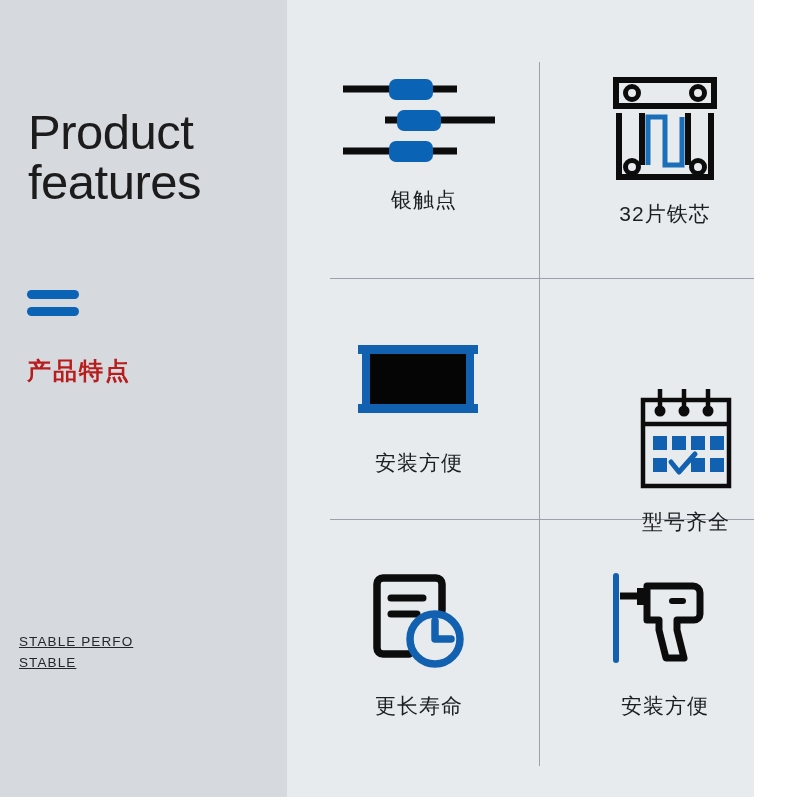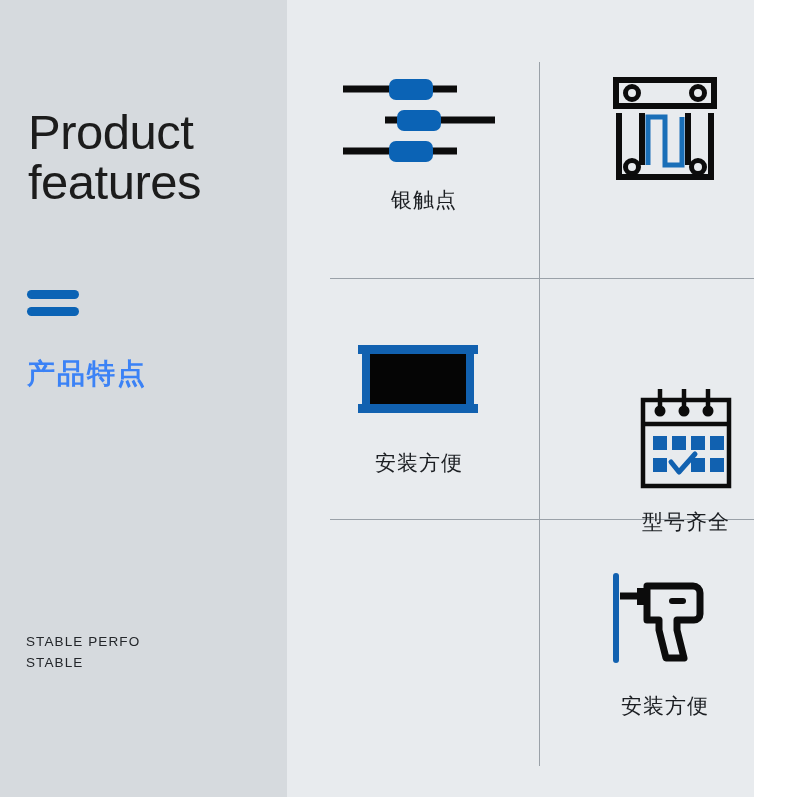--- a/index.html
+++ b/index.html
@@ -75,36 +75,37 @@
     border-radius: 5px;
     background: #0b63b5;
   }
   .logo-mark .bar.b1 { top: 0; }
   .logo-mark .bar.b2 { top: 17px; }
 
   .subtitle {
     position: absolute;
     left: 27px;
     top: 355px;
-    font-size: 28px;
+    font-size: 24px;
     font-weight: 700;
-    color: #3b82f6;
+    color: #b91c1c;
     letter-spacing: 2px;
     font-family: Liberation Serif, serif;
   }
 
   .tagline {
     position: absolute;
-    left: 26px;
+    left: 19px;
     top: 632px;
     width: 150px;
     font-size: 13.5px;
     line-height: 1.55;
     letter-spacing: 1.1px;
     color: #23262a;
+    text-decoration: underline;
   }
 
   
   .div-h {
     position: absolute;
     left: 330px;
     width: 430px;
     height: 1px;
     background: #9aa1a8;
   }
@@ -213,20 +214,21 @@
         <path d="M7 36 L7 100 L99 100 L99 36" fill="none" stroke="#0c0c0c" stroke-width="6"></path>
         <path d="M30 36 L30 88" fill="none" stroke="#0c0c0c" stroke-width="6"></path>
         <path d="M76 36 L76 88" fill="none" stroke="#0c0c0c" stroke-width="6"></path>
 
         <path d="M36 88 L36 40 L53 40 L53 88 L70 88 L70 40" fill="none" stroke="#1a6fb8" stroke-width="5"></path>
 
         <circle cx="20" cy="90" r="6.5" fill="none" stroke="#0c0c0c" stroke-width="5"></circle>
         <circle cx="86" cy="90" r="6.5" fill="none" stroke="#0c0c0c" stroke-width="5"></circle>
       </svg>
     </div>
+    <div class="cap">32片铁芯</div>
   </div>
 
   <div class="cell c2">
     <div class="art">
       <svg width="122" height="72" viewBox="0 0 122 72">
         <rect x="6" y="8" width="108" height="56" fill="#050505"></rect>
         <rect x="0" y="2" width="120" height="9" fill="#1161b0"></rect>
         <rect x="0" y="61" width="120" height="9" fill="#1161b0"></rect>
         <rect x="4" y="2" width="8" height="68" fill="#1161b0"></rect>
         <rect x="108" y="2" width="8" height="68" fill="#1161b0"></rect>
@@ -263,20 +265,36 @@
           <rect x="57" y="72" width="14" height="14"></rect>
           <rect x="76" y="72" width="14" height="14"></rect>
         </g>
 
         <path d="M37 76 L45 86 L61 68" fill="none" stroke="#1161b0" stroke-width="5" stroke-linecap="round" stroke-linejoin="round"></path>
       </svg>
     </div>
     <div class="cap">型号齐全</div>
   </div>
 
+  <div class="cell c4">
+    <div class="art">
+      <svg width="100" height="100" viewBox="0 0 100 100">
+
+        <path d="M73 38 L73 12 A6 6 0 0 0 67 6 L14 6 A6 6 0 0 0 8 12 L8 76 A6 6 0 0 0 14 82 L40 82" fill="none" stroke="#0c0c0c" stroke-width="7.5" stroke-linecap="round"></path>
+        <g stroke="#0c0c0c" stroke-width="7" stroke-linecap="round">
+          <line x1="22" y1="26" x2="54" y2="26"></line>
+          <line x1="22" y1="42" x2="48" y2="42"></line>
+        </g>
+
+        <circle cx="66" cy="67" r="25" fill="none" stroke="#1161b0" stroke-width="7.5"></circle>
+        <path d="M66 49 L66 67 L82 67" fill="none" stroke="#1161b0" stroke-width="7.5" stroke-linecap="round" stroke-linejoin="round"></path>
+      </svg>
+    </div>
+    <div class="cap">更长寿命</div>
+  </div>
 
   <div class="cell c5">
     <div class="art">
       <svg width="108" height="100" viewBox="0 0 108 100">
 
         <line x1="5" y1="4" x2="5" y2="88" stroke="#1161b0" stroke-width="6" stroke-linecap="round"></line>
 
         <line x1="9" y1="24" x2="30" y2="24" stroke="#0c0c0c" stroke-width="7"></line>
         <rect x="26" y="16" width="12" height="17" fill="#0c0c0c"></rect>
 

